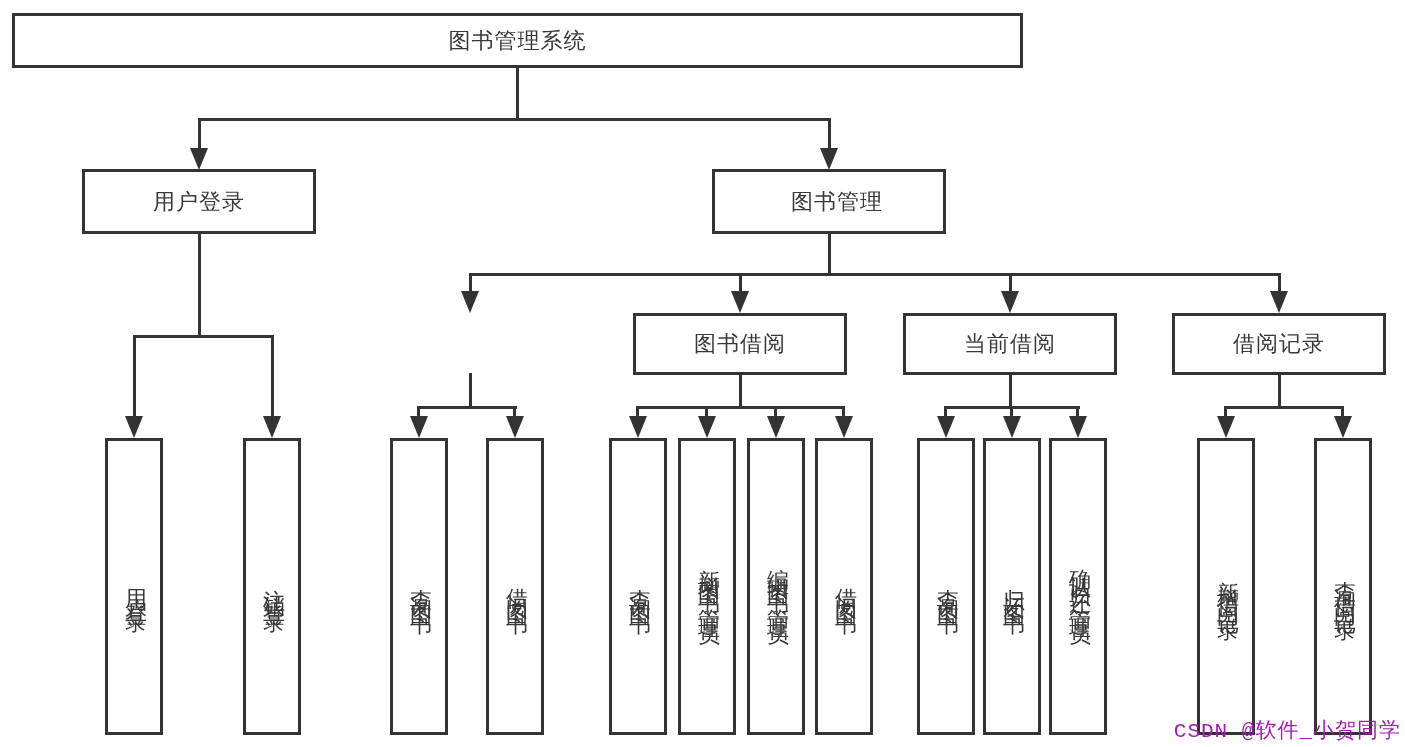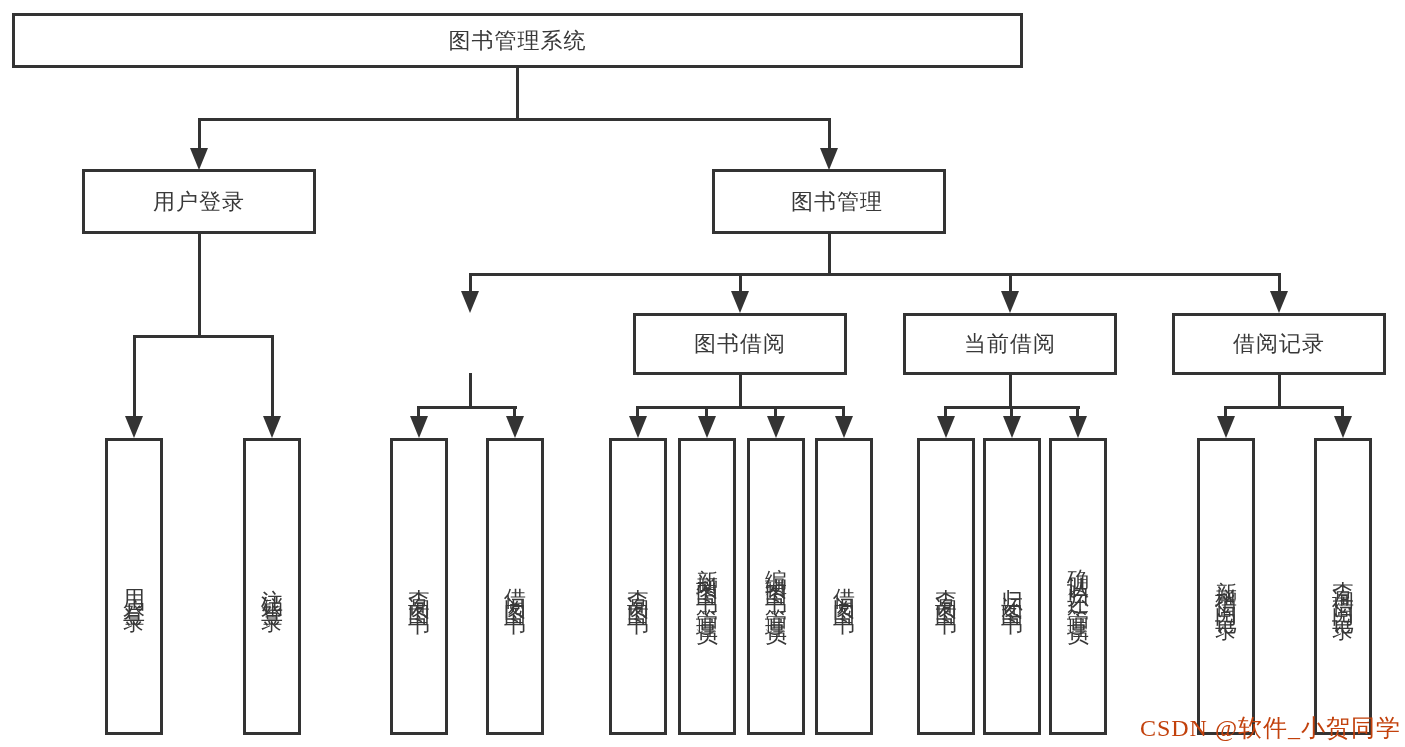--- a/index.html
+++ b/index.html
@@ -6,21 +6,21 @@
     margin: 0;
     padding: 0;
     background: #ffffff;
   }
   .canvas {
     position: relative;
     width: 1405px;
     height: 747px;
     background: #ffffff;
     overflow: hidden;
-    font-family: Liberation Serif, serif;
+    font-family: Liberation Mono, monospace;
     color: #383838;
   }
   .box {
     position: absolute;
     box-sizing: border-box;
     background: #ffffff;
     border: 3px solid #333333;
     display: flex;
     align-items: center;
     justify-content: center;
@@ -65,23 +65,23 @@
     height: 0;
     border-left: 9px solid transparent;
     border-right: 9px solid transparent;
     border-top: 22px solid #333333;
     z-index: 1;
   }
   .watermark {
     position: absolute;
     right: 4px;
     bottom: 3px;
-    font-size: 24px;
+    font-size: 21px;
     letter-spacing: 1px;
-    color: #c2410c;
+    color: #a21caf;
     z-index: 3;
   }
 </style>
 </head>
 <body>
 
 <div class="canvas">
 
   <div class="box" style="left:12px; top:13px; width:1011px; height:55px;">图书管理系统</div>
 

